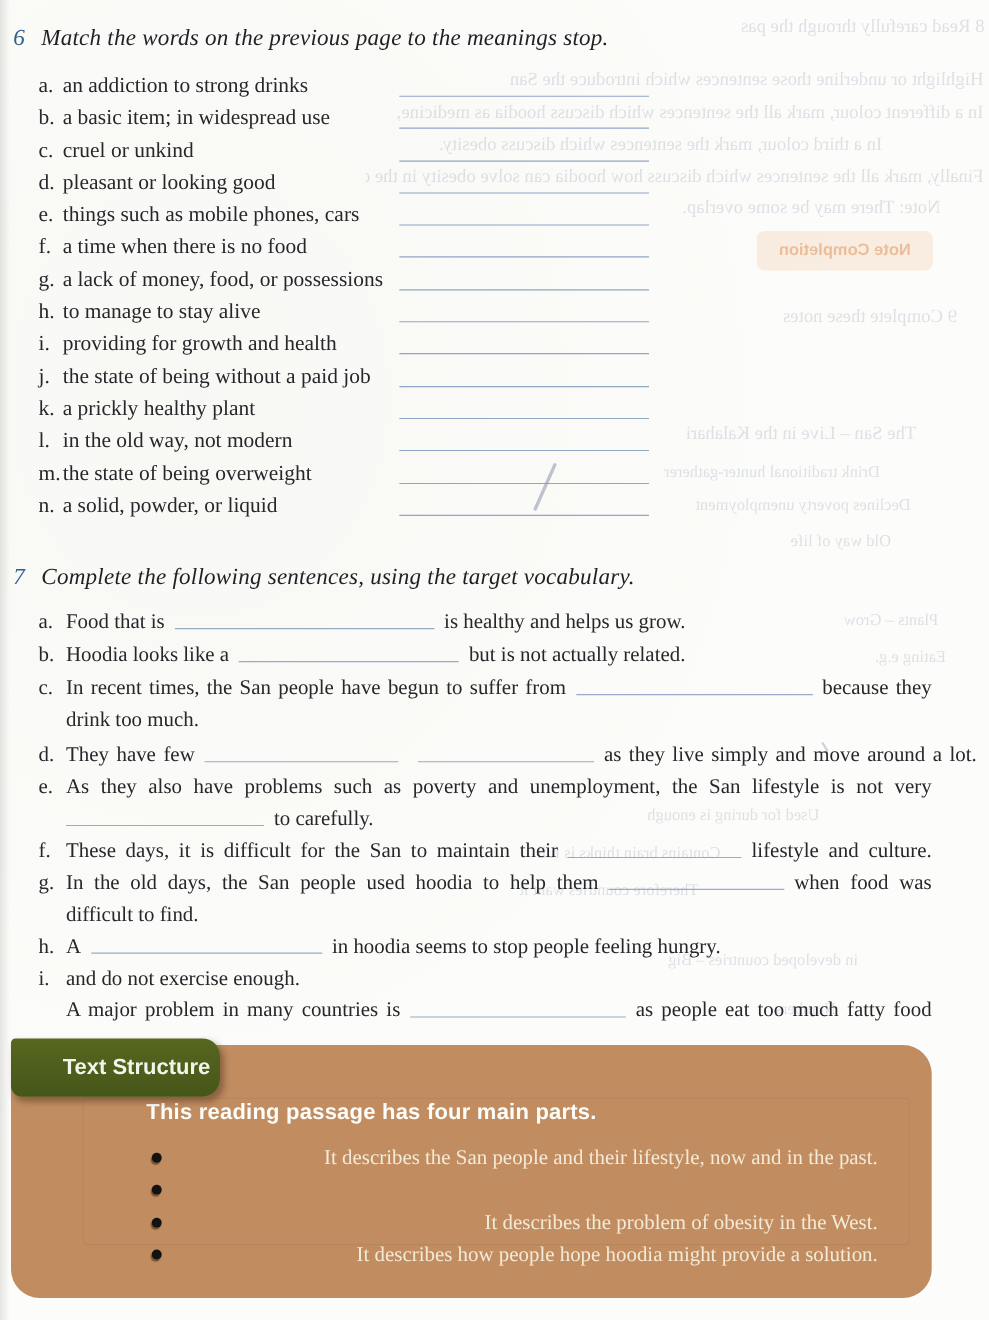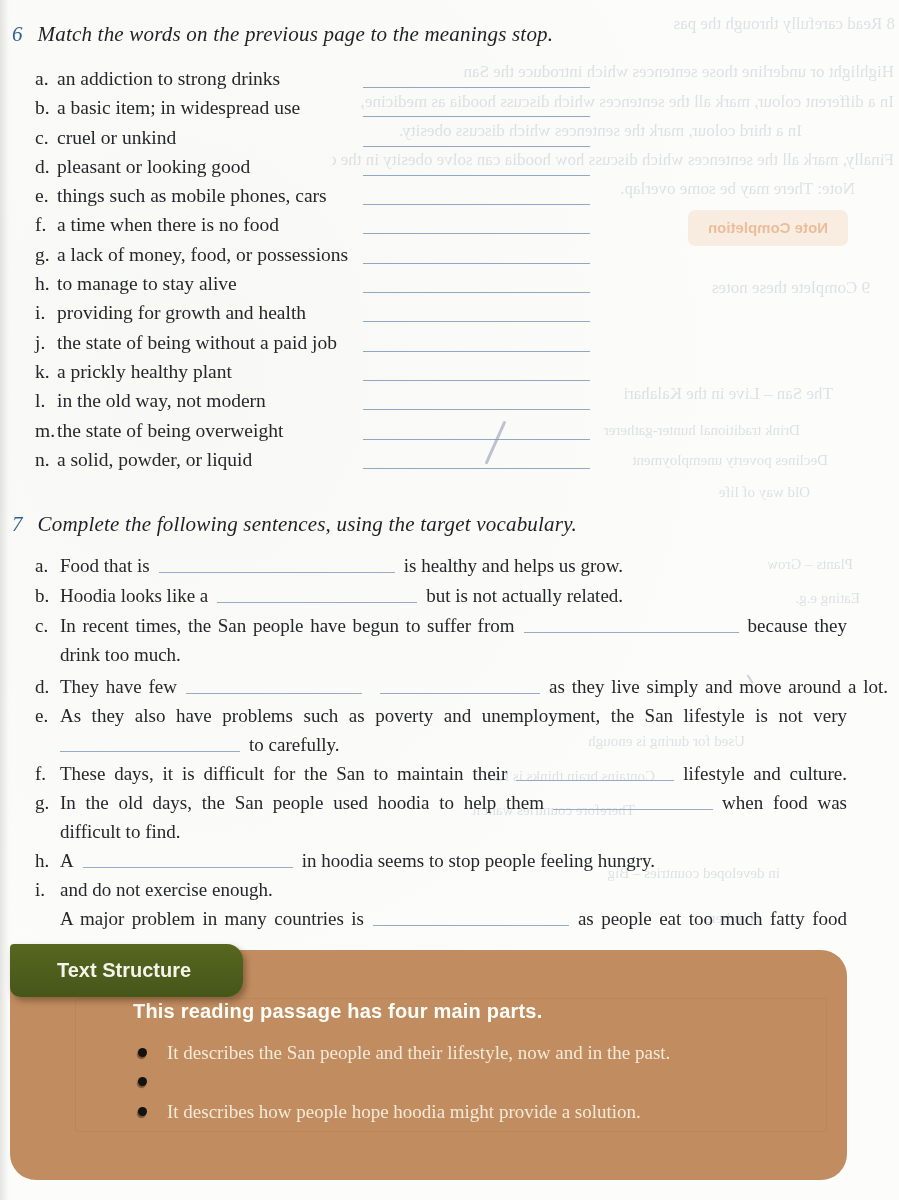--- a/index.html
+++ b/index.html
@@ -46,30 +46,30 @@
     vertical-align:baseline;margin:0 9px -1px 9px;}
 
   
   .pencil{position:absolute;background:#8a93ad;opacity:.55;border-radius:2px;}
 
   
   .ts-box{position:absolute;left:10px;top:950px;width:837px;height:230px;
     background:#c18d60;border-radius:26px;}
   .ts-box-inner{position:absolute;left:65px;top:48px;width:750px;height:132px;
     border:1px solid rgba(90,60,30,.08);border-radius:4px;}
-  .ts-tab{position:absolute;left:10px;top:944px;width:233px;height:53px;
+  .ts-tab{position:absolute;left:10px;top:944px;width:190px;height:53px;
     background:linear-gradient(#57671f,#45561a);
     border-radius:4px 16px 16px 10px;
     box-shadow:3px 4px 6px rgba(70,45,25,.45);
     color:#f3f5ea;font-family:"Liberation Sans","DejaVu Sans",sans-serif;
     font-weight:bold;font-size:20px;line-height:53px;padding-left:47px;box-sizing:border-box;}
   .ts-head{position:absolute;left:123px;top:50px;color:#fdfdfa;
     font-family:"Liberation Sans","DejaVu Sans",sans-serif;font-weight:bold;font-size:20px;
     letter-spacing:.2px;}
-  .ts-bullets{position:absolute;left:128px;top:88px;width:660px;}
+  .ts-bullets{position:absolute;left:128px;top:88px;width:660px;text-align:right;}
   .ts-row{position:relative;height:29.3px;line-height:29.3px;color:#f3ead8;
     font-size:19px;padding-left:29px;white-space:nowrap;}
   .ts-dot{position:absolute;left:0;top:10px;width:9px;height:9px;border-radius:50%;
     background:#141210;box-shadow:-1px 2px 1px rgba(40,25,15,.5);}
 </style>
 </head>
 <body>
 
 <div class="page-tint"></div>
 <div class="edge-left"></div>
@@ -226,16 +226,17 @@
   <span class="s7line">and do not exercise enough.</span>
   <span class="s7line just"><span>A major problem in many countries is</span><span class="blank" style="width:196px;"></span><span>as people eat too much fatty food</span></span>
 </div>
 
 <div class="ts-box">
   <div class="ts-box-inner"></div>
   <div class="ts-head">This reading passage has four main parts.</div>
   <div class="ts-bullets">
     <div class="ts-row"><span class="ts-dot"></span><span>It describes the San people and their lifestyle, now and in the past.</span></div>
     <div class="ts-row"><span class="ts-dot"></span></div>
+    <div class="ts-row"><span class="ts-dot"></span><span>It describes the problem of obesity in the West.</span></div>
     <div class="ts-row"><span class="ts-dot"></span><span>It describes how people hope hoodia might provide a solution.</span></div>
   </div>
 </div>
 <div class="ts-tab">Text Structure</div>
 
 </body></html>

